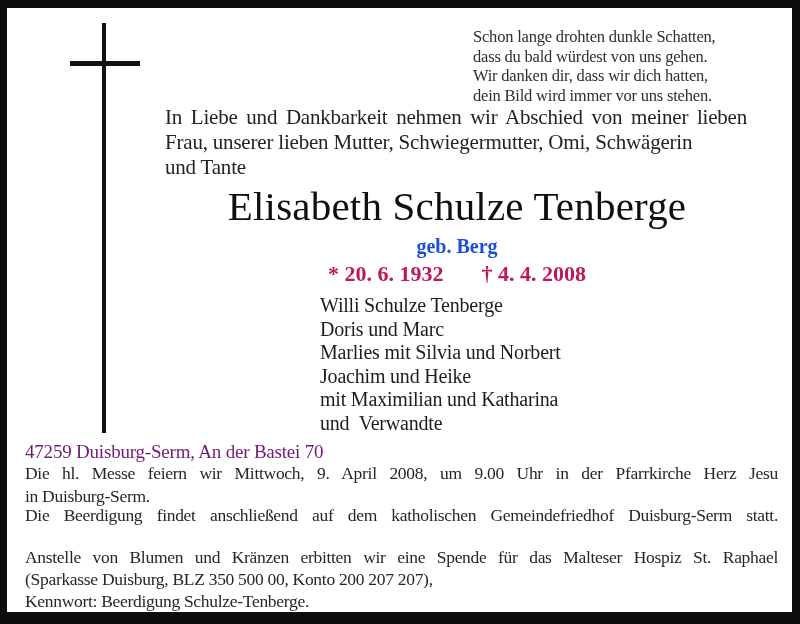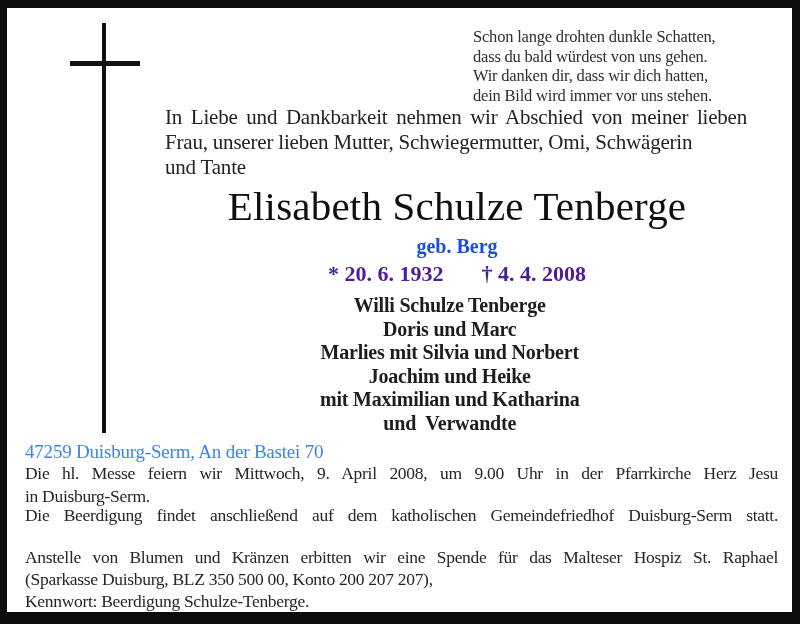--- a/index.html
+++ b/index.html
@@ -42,32 +42,32 @@
     text-align: center;
   }
   .deceased-name {
     font-size: 41px; font-weight: normal; color: #0f0f0f;
     letter-spacing: 0.2px; line-height: 44px; white-space: nowrap;
   }
   .maiden-name {
     font-size: 20px; font-weight: bold; margin-top: 7px; color: #1d4ed8;
   }
   .dates {
-    font-size: 22px; font-weight: bold; margin-top: 3px; color: #4c1d95;
+    font-size: 22px; font-weight: bold; margin-top: 3px; color: #be185d;
   }
   .dates .death-date { margin-left: 38px; }
   .mourners {
     position: absolute; left: 320px; top: 294px;
-    font-size: 20px; font-weight: bold; line-height: 23.5px;
-    color: #1d1d1d; letter-spacing: -0.2px; text-align: center;
+    font-size: 20px; font-weight: normal; line-height: 23.5px;
+    color: #1d1d1d; letter-spacing: -0.2px;
   }
   .mourner-line { white-space: pre-wrap; }
   .address {
     position: absolute; left: 25px; top: 441px;
-    font-size: 19px; color: #3b82f6; letter-spacing: -0.2px;
+    font-size: 19px; color: #701a75; letter-spacing: -0.2px;
   }
   .body-par {
     position: absolute; left: 25px; width: 753px;
     font-size: 17.5px; line-height: 22.5px; color: #262626;
     letter-spacing: -0.3px;
   }
   .service  { top: 462px; }
   .burial   { top: 504px; }
   .donation { top: 547px; line-height: 21.8px; }
 </style>

